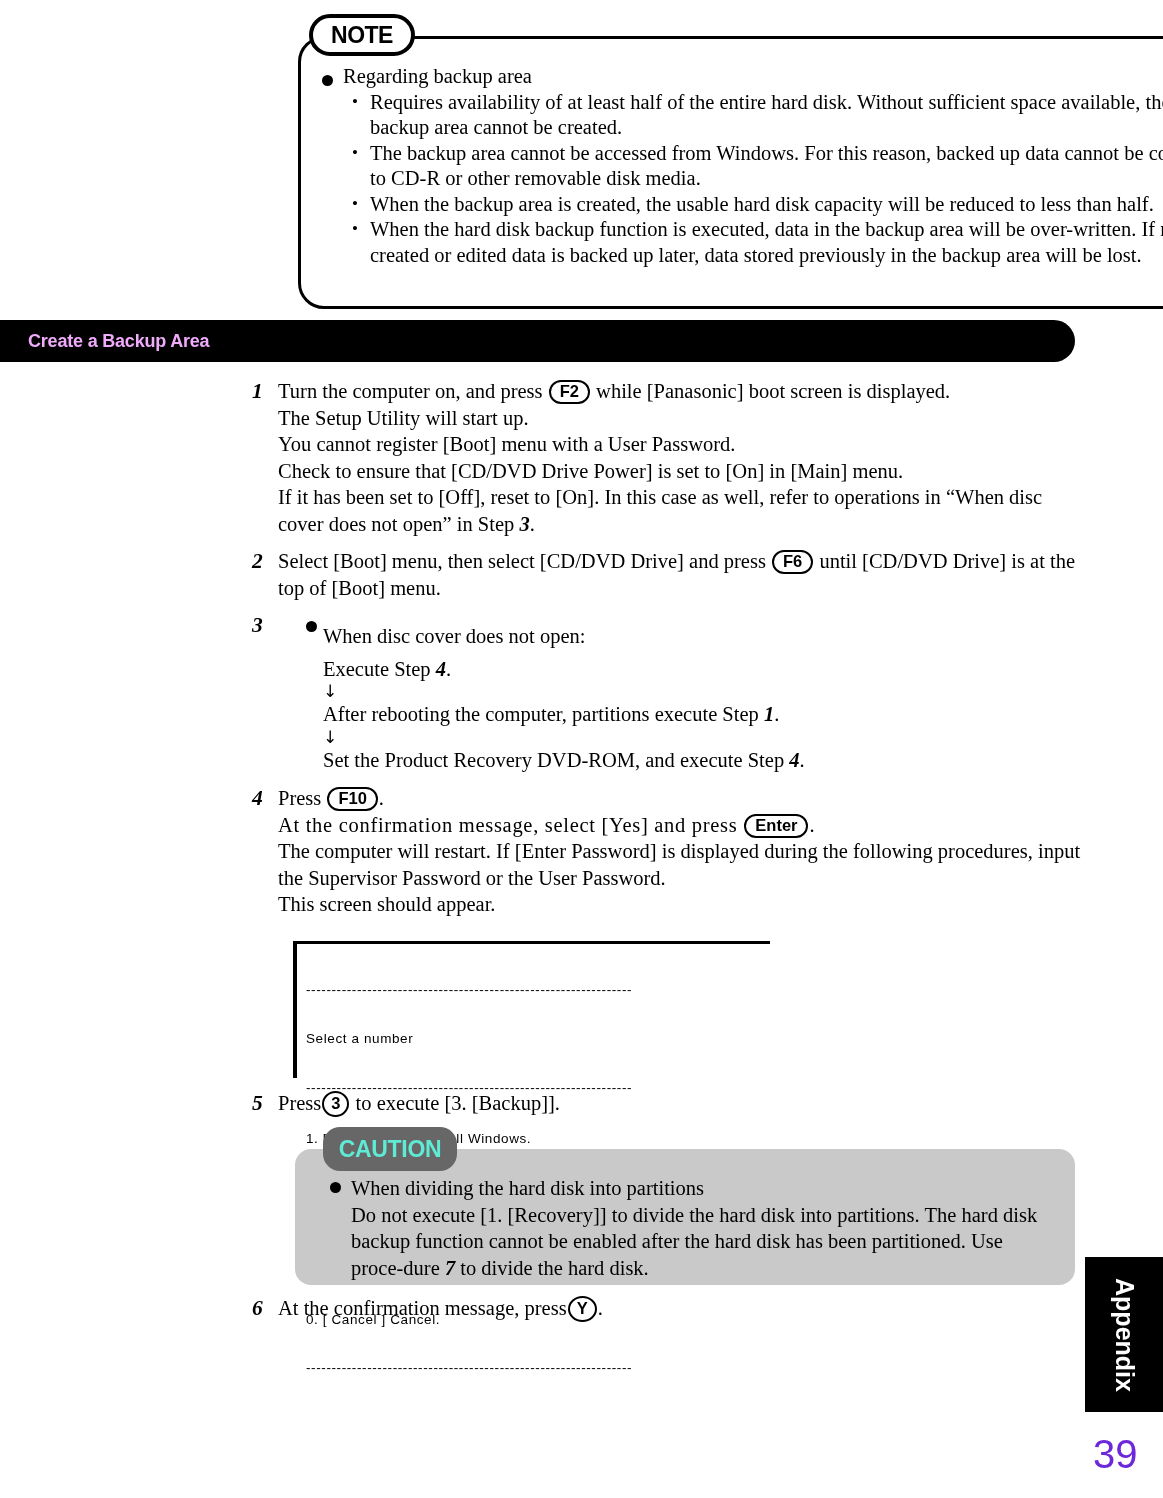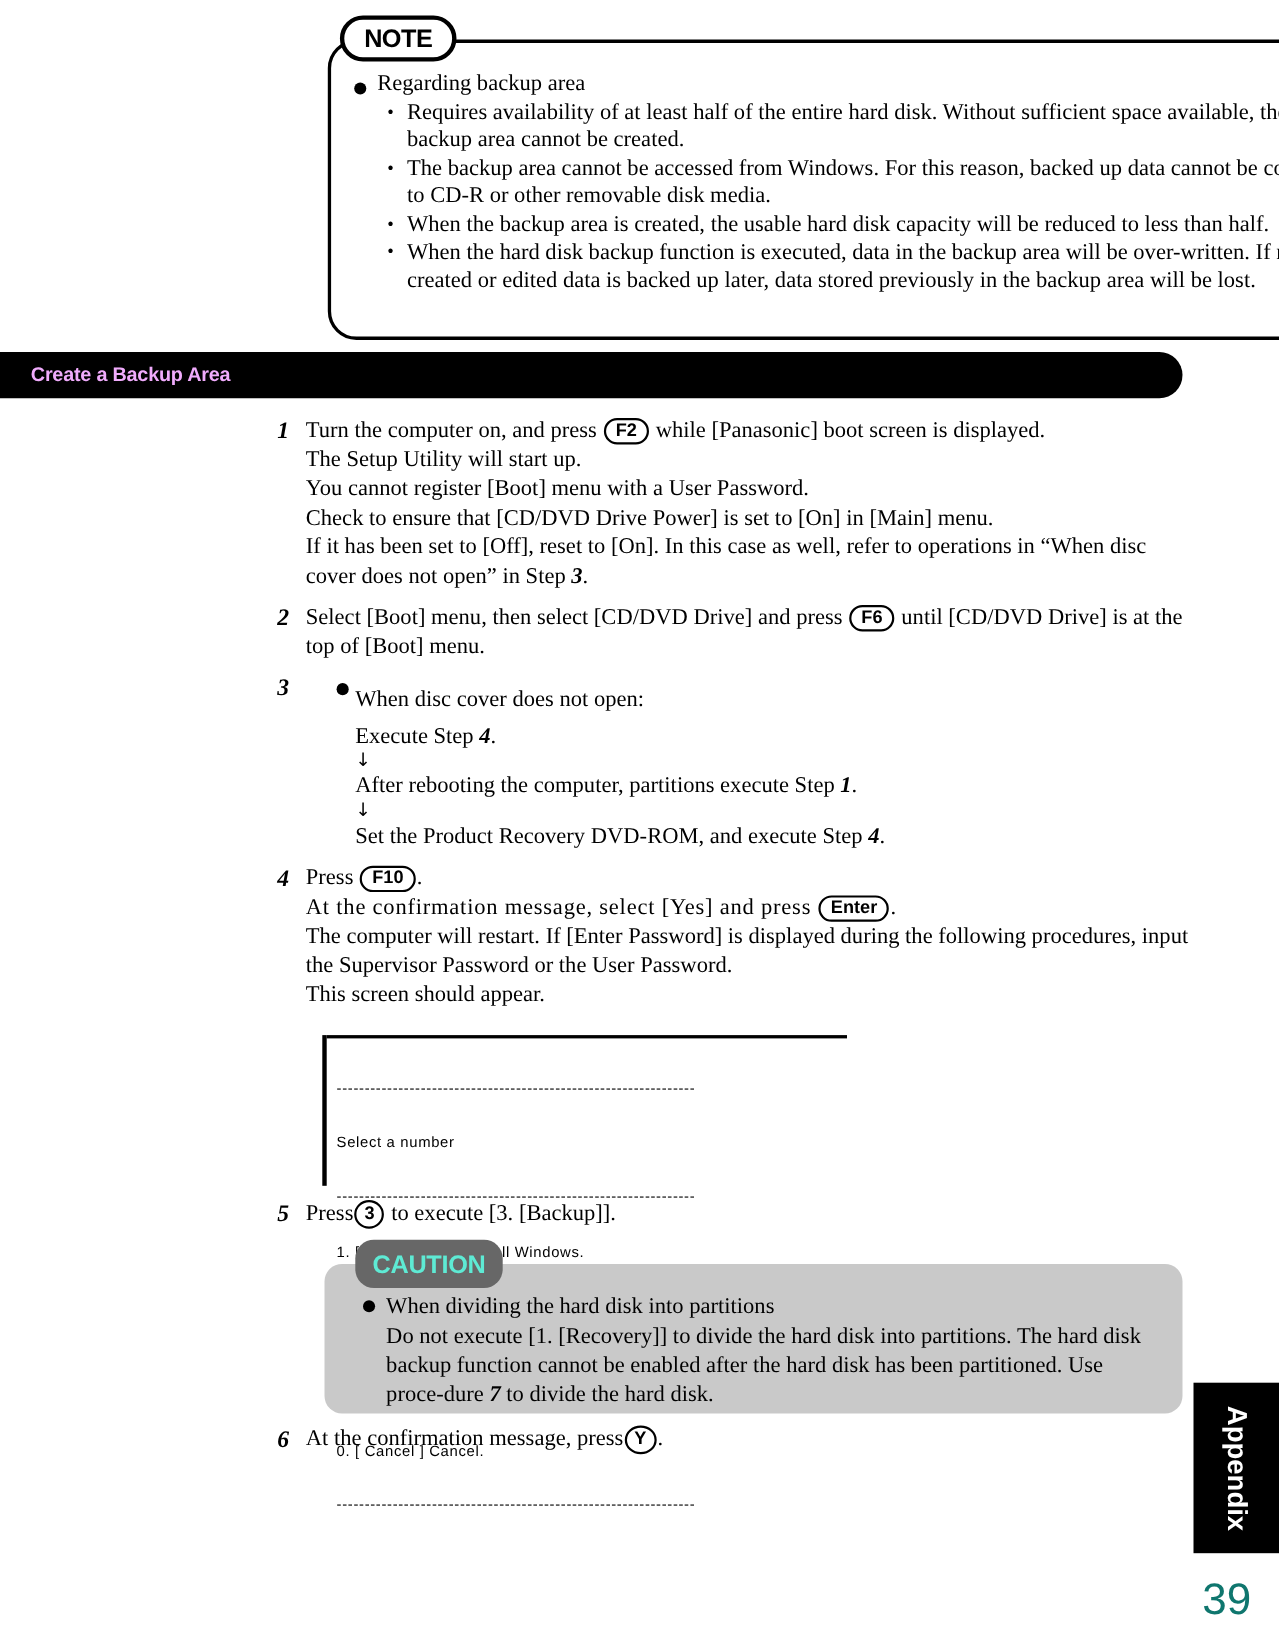--- a/index.html
+++ b/index.html
@@ -313,21 +313,21 @@
     font-size: 25px;
     letter-spacing: 0px;
   }
   .page-num {
     position: absolute;
     left: 1093px;
     top: 1432px;
     font-family: "Liberation Sans", sans-serif;
     font-size: 40px;
     line-height: 44px;
-    color: #0f766e;
+    color: #6d28d9;
   }
 </style>
 </head>
 <body>
 
 <div class="note-wrap">
   <div class="note-body"></div>
   <div class="note-tab">
     <span>NOTE</span>
   </div>

